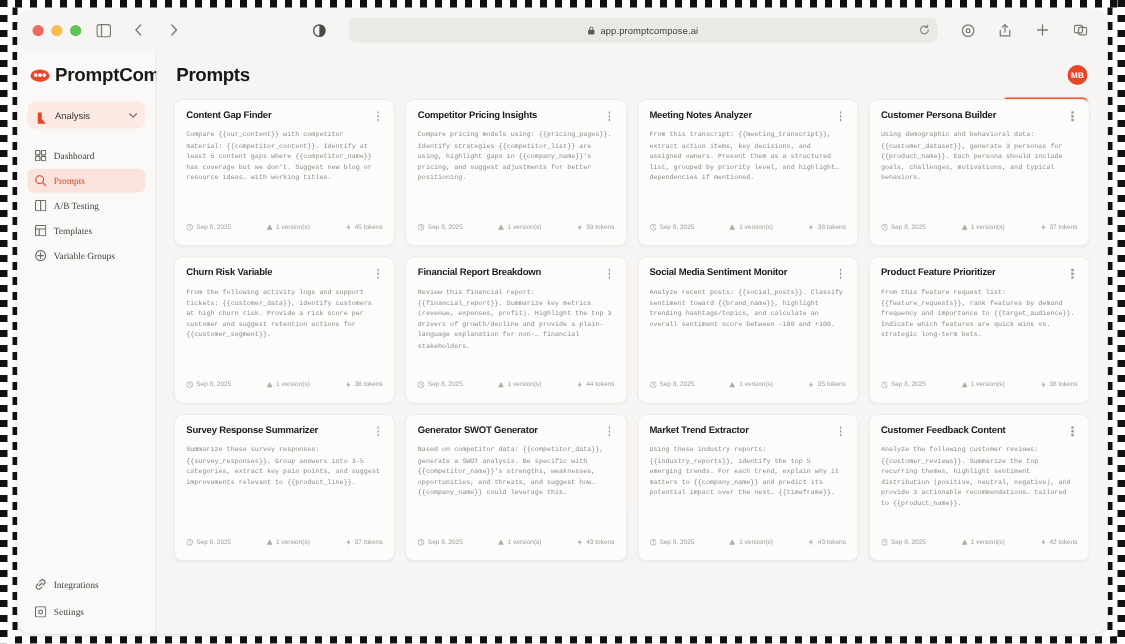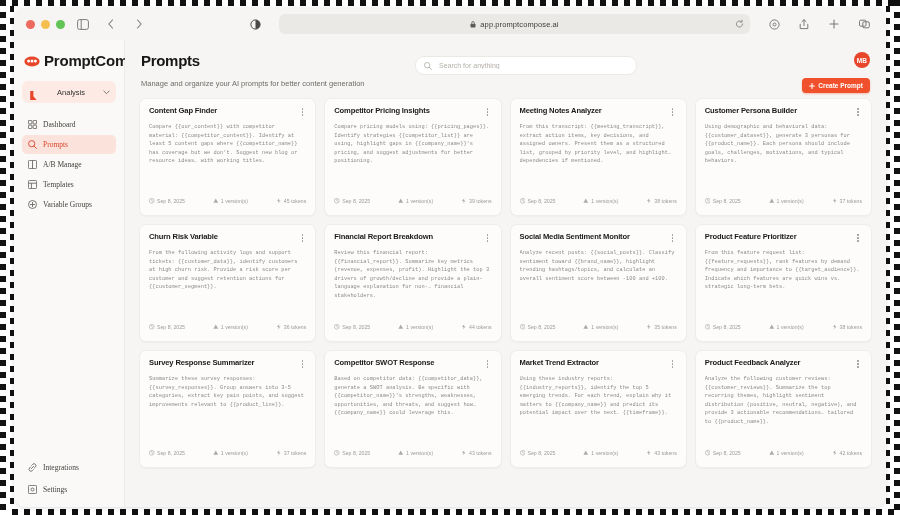--- a/index.html
+++ b/index.html
@@ -138,21 +138,21 @@
     background: #fdeae4;
     border-radius: 6px;
     display: flex;
     align-items: center;
     gap: 5px;
     padding: 0 6px;
   }
   .ws-icon {
     width: 11px; height: 11px; flex: none;
   }
-  .ws-label { font-size: 7.5px; color: #32302e; flex: 1; text-align: center; }
+  .ws-label { font-size: 7.5px; color: #32302e; flex: 1; }
   .chev { color: #6d6a67; display:flex; }
 
   .nav { display: flex; flex-direction: column; gap: 1px; padding: 0 8px; }
   .nav-item {
     height: 19px;
     display: flex; align-items: center; gap: 6px;
     padding: 0 6px;
     border-radius: 5px;
     cursor: pointer;
     font-family: Liberation Serif, serif;
@@ -457,21 +457,21 @@
             <span class="ni-label">Prompts</span>
           </div>
 
           <div class="nav-item">
             <span class="ni-icon">
               <svg width="9" height="9" viewBox="0 0 9 9">
                   <rect x="0.4" y="0.4" width="8.2" height="8.2" rx="1" fill="none" stroke="currentColor" stroke-width="0.9"></rect>
                   <line x1="4.5" y1="0.4" x2="4.5" y2="8.6" stroke="currentColor" stroke-width="0.9"></line>
                 </svg>
             </span>
-            <span class="ni-label">A/B Manage</span>
+            <span class="ni-label">A/B Testing</span>
           </div>
 
           <div class="nav-item">
             <span class="ni-icon">
               <svg width="9" height="9" viewBox="0 0 9 9">
                   <rect x="0.4" y="0.4" width="8.2" height="8.2" rx="1" fill="none" stroke="currentColor" stroke-width="0.9"></rect>
                   <line x1="0.4" y1="3.2" x2="8.6" y2="3.2" stroke="currentColor" stroke-width="0.9"></line>
                   <line x1="3.4" y1="3.2" x2="3.4" y2="8.6" stroke="currentColor" stroke-width="0.9"></line>
                 </svg>
             </span>
@@ -510,31 +510,21 @@
             </span>
             <span class="ni-label">Settings</span>
           </div>
         </div>
       </div>
 
       <div class="main">
 
         <div class="main-head">
           <h1 class="page-title">Prompts</h1>
-          <p class="page-sub">Manage and organize your AI prompts for better content generation</p>
-
-          <div class="search-wrap">
-            <span style="display:flex;color:#b7b3ae">
-              <svg width="8" height="8" viewBox="0 0 8 8">
-                  <circle cx="3.2" cy="3.2" r="2.7" fill="none" stroke="currentColor" stroke-width="0.9"></circle>
-                  <line x1="5.2" y1="5.2" x2="7.5" y2="7.5" stroke="currentColor" stroke-width="0.9" stroke-linecap="round"></line>
-                </svg>
-            </span>
-            <input type="text" placeholder="Search for anything" style="">
-          </div>
+
 
           <div class="avatar">MB</div>
 
           <button class="create-btn">
             <span style="display:flex">
               <svg width="6" height="6" viewBox="0 0 6 6">
                   <line x1="3" y1="0.6" x2="3" y2="5.4" stroke="#fff" stroke-width="1.1" stroke-linecap="round"></line>
                   <line x1="0.6" y1="3" x2="5.4" y2="3" stroke="#fff" stroke-width="1.1" stroke-linecap="round"></line>
                 </svg>
             </span>
@@ -836,21 +826,21 @@
         <svg width="5.5" height="5.5" viewBox="0 0 6 6">
                       <path d="M3.6 0.4 L1.1 3.4 L2.8 3.4 L2.4 5.6 L4.9 2.6 L3.2 2.6 Z" fill="#adaaa6"></path>
                     </svg>
         <span class="meta-text">37 tokens</span>
       </span>
     </div>
   </div>
 
   <div class="card">
     <div class="card-head">
-      <div class="card-title">Competitor SWOT Response</div>
+      <div class="card-title">Generator SWOT Generator</div>
       <div class="kebab">
                     <i></i>
                     <i></i>
                     <i></i>
                   </div>
     </div>
     <div class="card-body">Based on competitor data: {{competitor_data}}, generate a SWOT analysis. Be specific with {{competitor_name}}'s strengths, weaknesses, opportunities, and threats, and suggest how… {{company_name}} could leverage this.</div>
     <div class="card-foot">
       <span class="meta">
         <svg width="5.5" height="5.5" viewBox="0 0 6 6">
@@ -902,21 +892,21 @@
         <svg width="5.5" height="5.5" viewBox="0 0 6 6">
                       <path d="M3.6 0.4 L1.1 3.4 L2.8 3.4 L2.4 5.6 L4.9 2.6 L3.2 2.6 Z" fill="#adaaa6"></path>
                     </svg>
         <span class="meta-text">43 tokens</span>
       </span>
     </div>
   </div>
 
   <div class="card">
     <div class="card-head">
-      <div class="card-title">Product Feedback Analyzer</div>
+      <div class="card-title">Customer Feedback Content</div>
       <div class="kebab">
                     <i></i>
                     <i></i>
                     <i></i>
                   </div>
     </div>
     <div class="card-body">Analyze the following customer reviews: {{customer_reviews}}. Summarize the top recurring themes, highlight sentiment distribution (positive, neutral, negative), and provide 3 actionable recommendations… tailored to {{product_name}}.</div>
     <div class="card-foot">
       <span class="meta">
         <svg width="5.5" height="5.5" viewBox="0 0 6 6">

